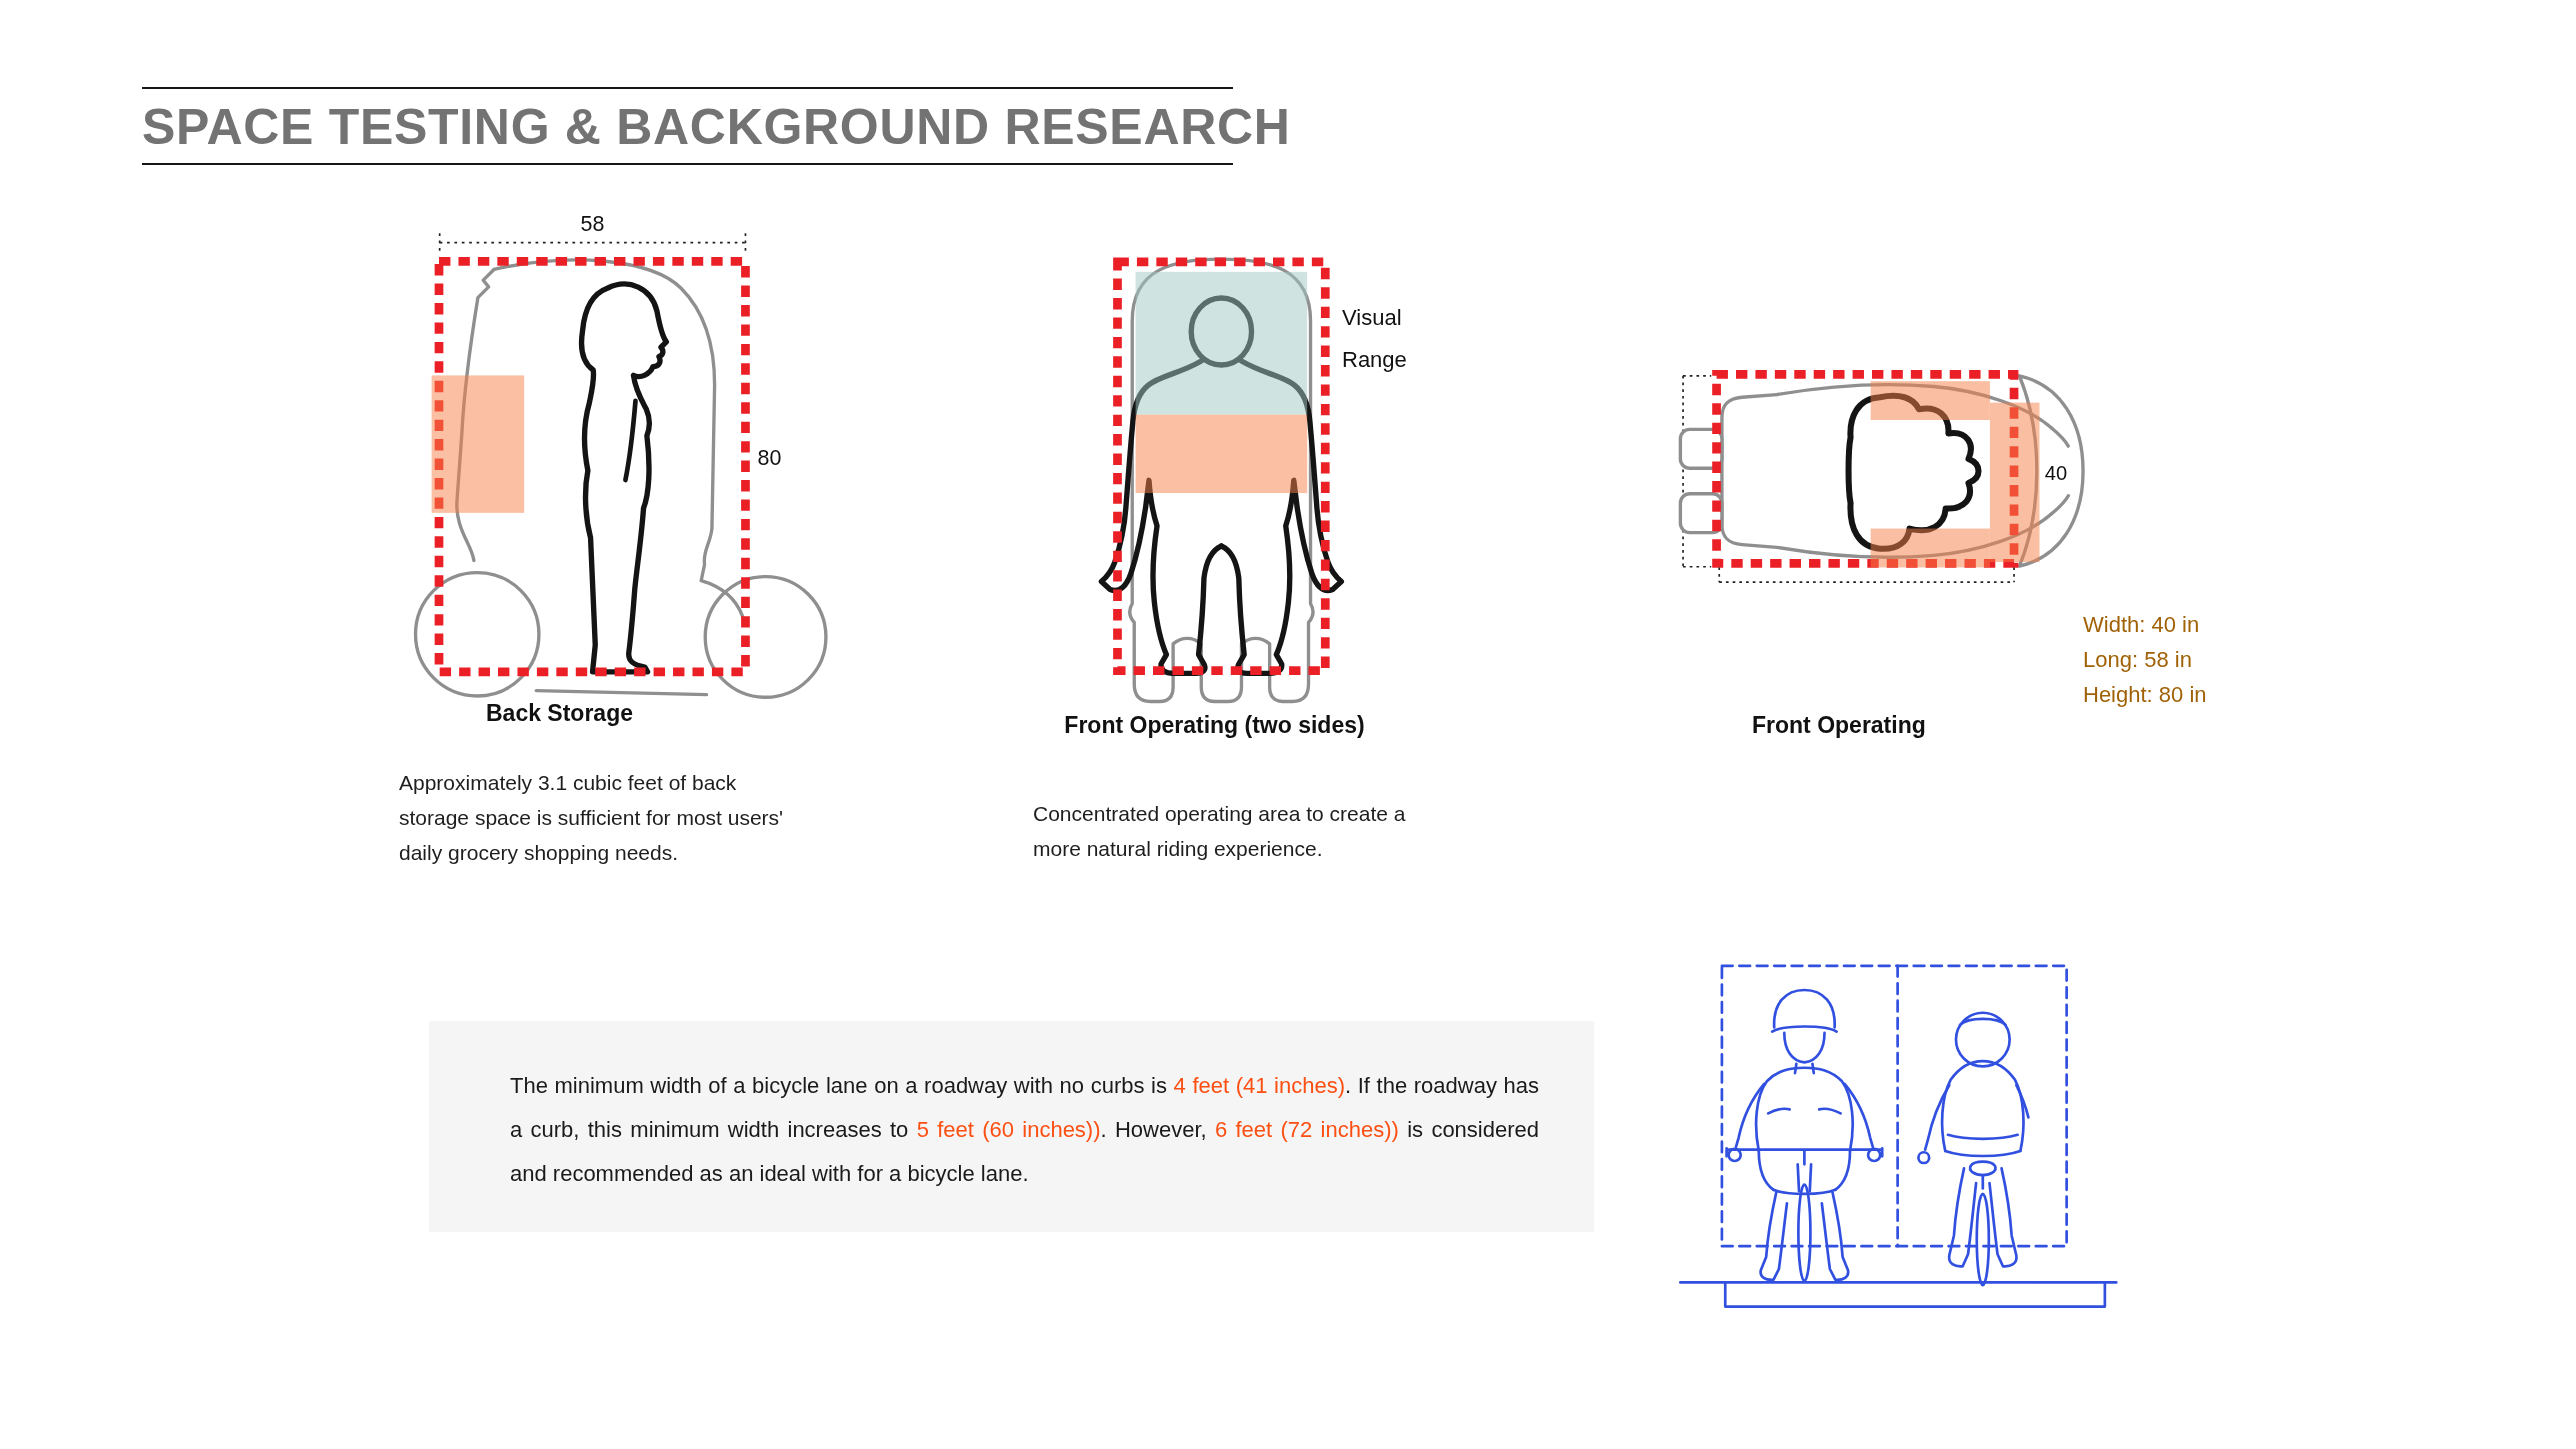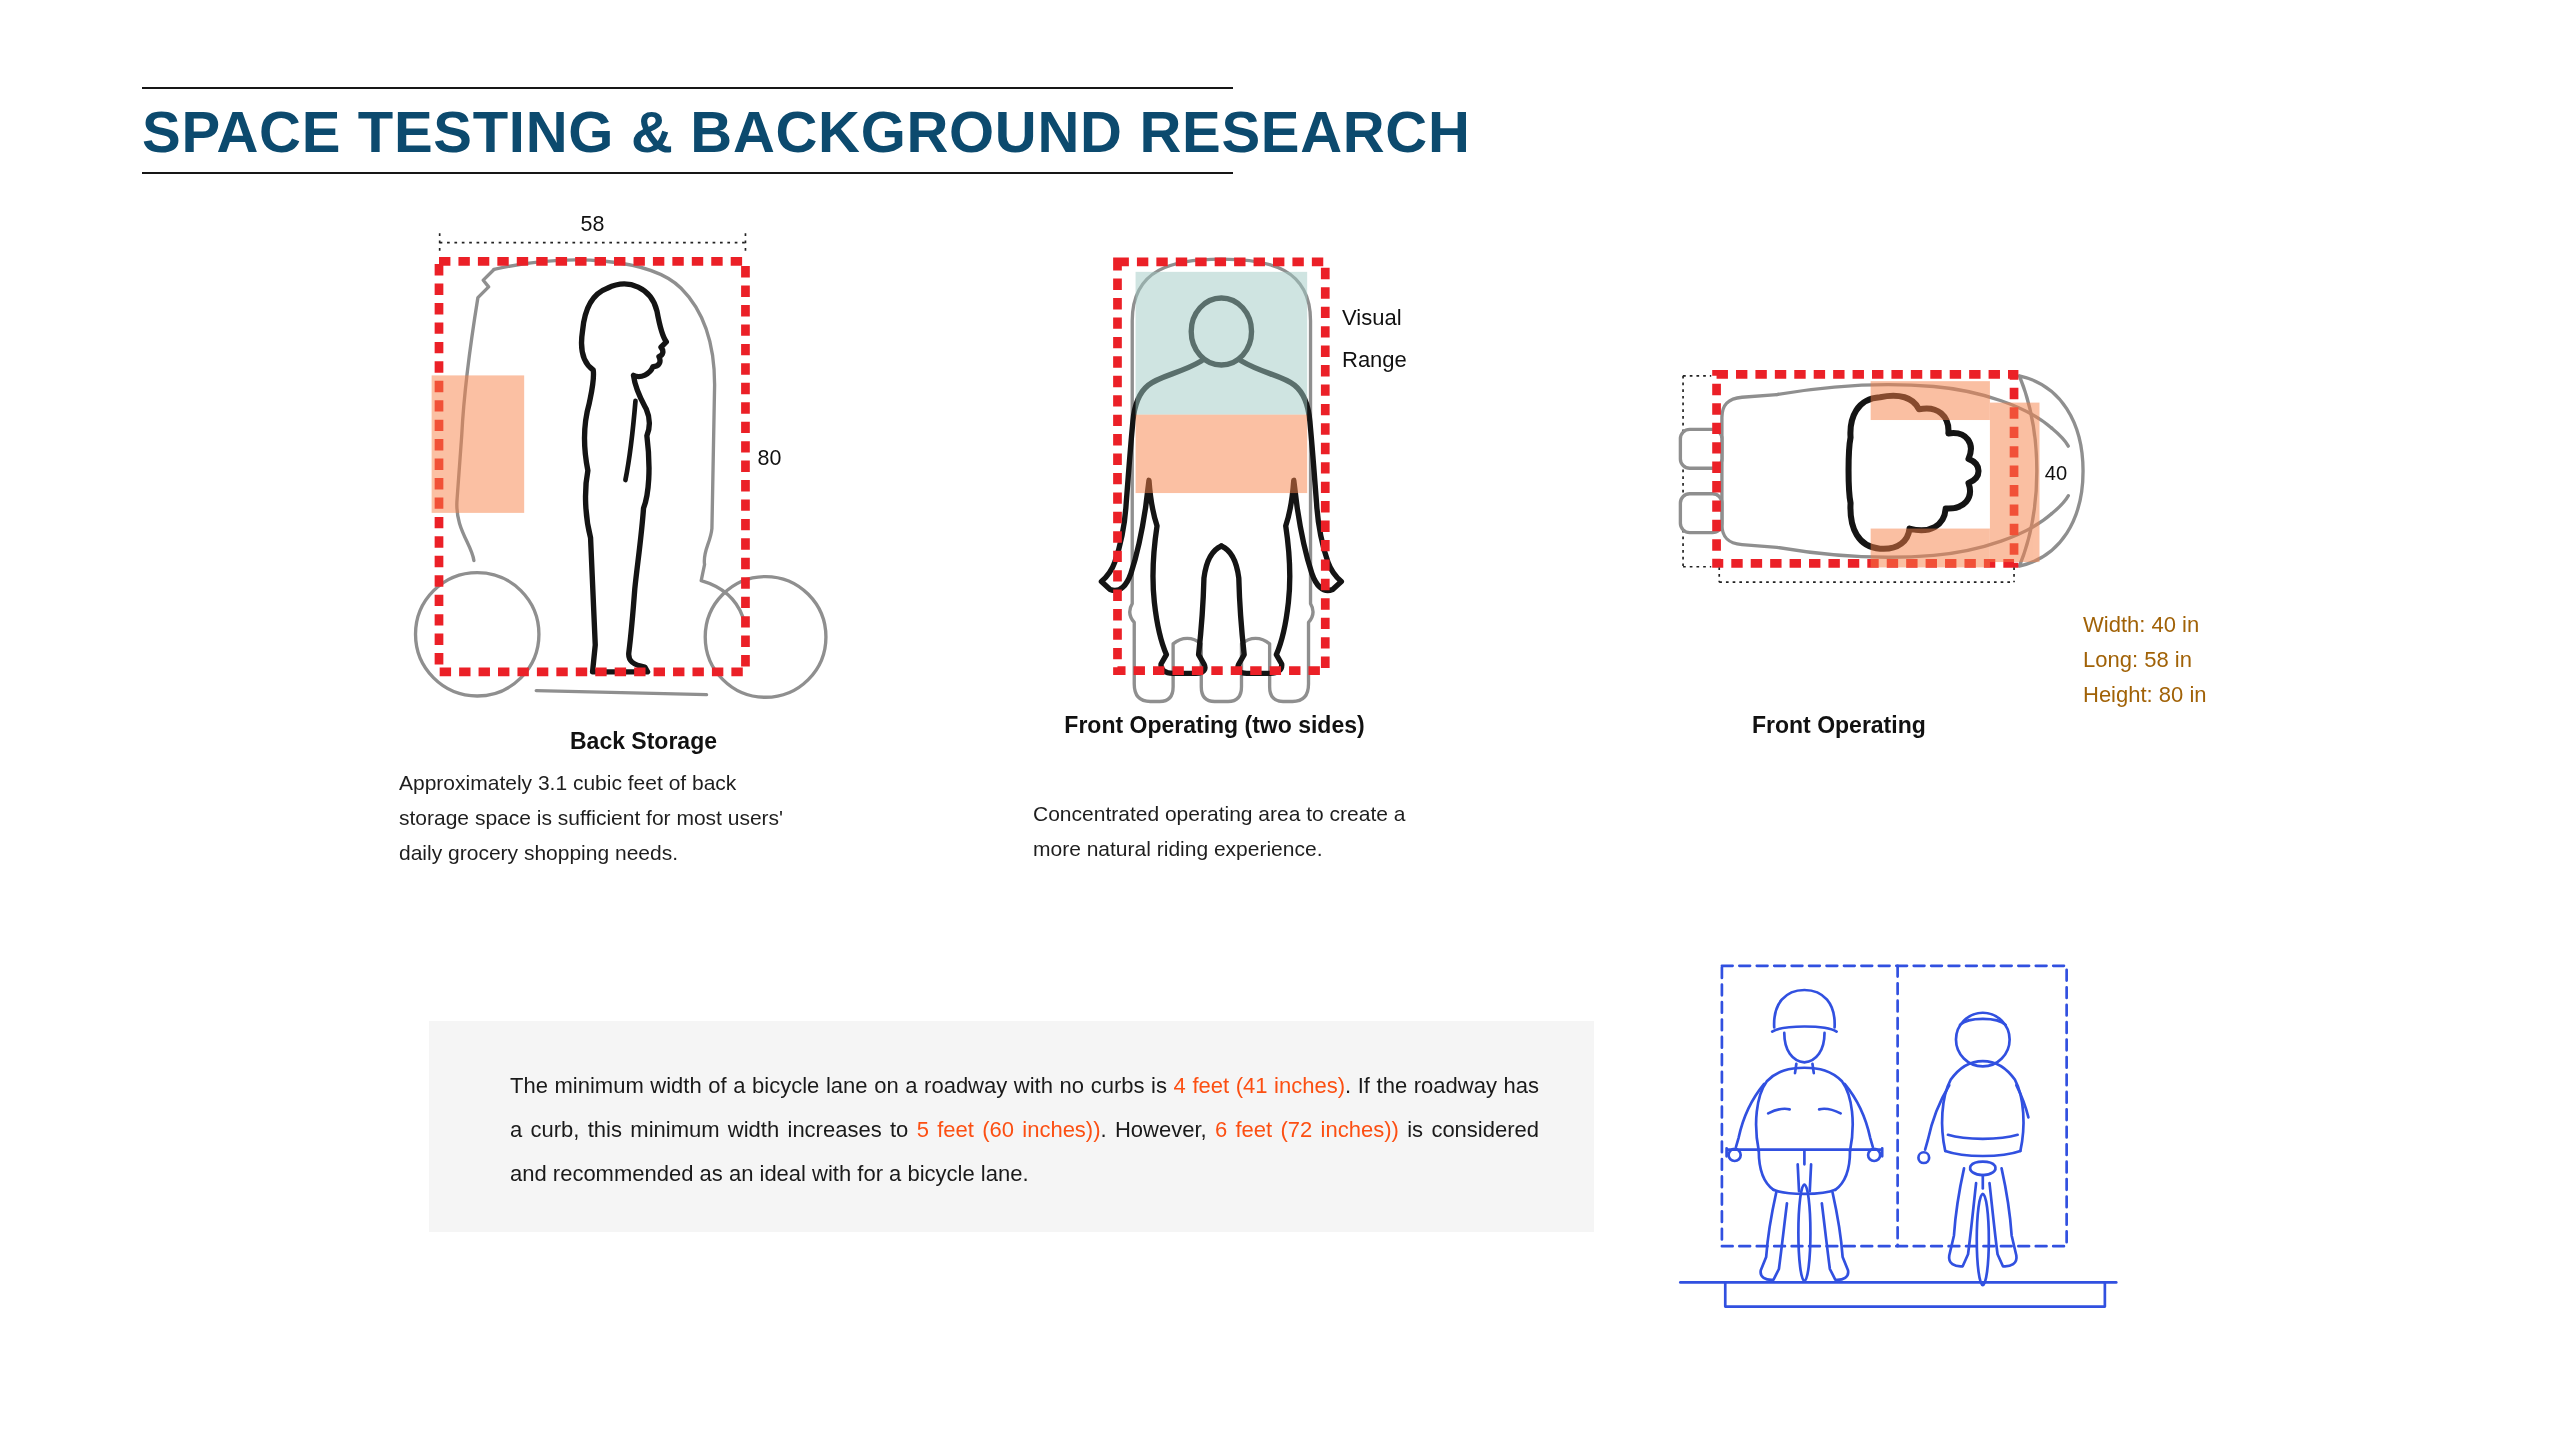--- a/index.html
+++ b/index.html
@@ -3,21 +3,21 @@
 <meta charset="utf-8">
 <style>
   html,body{margin:0;padding:0;background:#ffffff;}
   #canvas{
     position:relative;width:2576px;height:1449px;background:#fff;
     font-family:"Liberation Sans",sans-serif;color:#161616;overflow:hidden;
   }
   
   .title-block{position:absolute;left:142px;top:87px;width:1091px;
     border-top:2.7px solid #161616;border-bottom:2.7px solid #161616;padding:9.4px 0 6.7px;}
-  .title-block h1{margin:0;font-size:58px;font-weight:800;letter-spacing:0.7px;color:#0c4a6e;white-space:nowrap;}
+  .title-block h1{margin:0;font-size:50px;font-weight:800;letter-spacing:0.7px;color:#737373;white-space:nowrap;}
   
   .section-label{position:absolute;font-size:23px;font-weight:700;color:#111;}
   .section-desc{position:absolute;font-size:21px;line-height:35px;color:#1e1e1e;}
   .dim-note{position:absolute;font-size:22px;line-height:35px;color:#a16207;}
   .visual-range{position:absolute;font-size:22px;line-height:42px;color:#111;}
   
   .info-box{position:absolute;left:429px;top:1021px;width:1165px;height:211px;background:#F5F5F5;}
   .info-box p{margin:0;padding:43px 55px 0 81px;font-size:22px;line-height:44px;
     text-align:justify;text-align-last:left;color:#1a1a1a;}
   .info-box .hl{color:#FC4F12;}
@@ -55,21 +55,21 @@
       <path stroke-width="7" d="M 948,598 C 944,646 939,686 933,716"></path>
     </g>
 
     <rect x="655" y="390" width="457" height="612" fill="none" stroke="#EB2027" stroke-width="13" stroke-dasharray="17 12"></rect>
 
     <rect x="644" y="560" width="138" height="205" fill="#F78148" opacity="0.5"></rect>
 
     <text x="1130" y="694" font-size="32">80</text>
   </svg>
 
-  <div class="section-label" style="left:402px;top:728px;width:315px;text-align:right;">Back Storage</div>
+  <div class="section-label" style="left:402px;top:700px;width:315px;text-align:center;">Back Storage</div>
   <div class="section-desc" style="left:399px;top:765px;width:386px;">Approximately 3.1 cubic feet of back storage space is sufficient for most users' daily grocery shopping needs.</div>
 
   <svg style="left:1047px;top:235px" width="456" height="496" viewBox="1560 350 680 740">
 
     <path d="M 1687,900 L 1687,478 C 1687,400 1748,386 1820,386 C 1892,386 1953,400 1953,478 L 1953,900 C 1959,910 1957,920 1950,928 L 1950,1020 C 1950,1040 1940,1046 1926,1046 L 1912,1046 C 1898,1046 1892,1038 1892,1024 L 1892,960 C 1879,949 1863,949 1850,960 L 1850,1024 C 1850,1038 1844,1046 1830,1046 L 1810,1046 C 1796,1046 1790,1038 1790,1024 L 1790,960 C 1777,949 1761,949 1748,960 L 1748,1024 C 1748,1038 1742,1046 1728,1046 L 1714,1046 C 1700,1046 1690,1040 1690,1020 L 1690,928 C 1683,920 1681,910 1687,900 Z" stroke="#8F8F8F" stroke-width="5" fill="none" stroke-linejoin="round"></path>
 
     <g stroke="#141414" stroke-width="8" fill="none" stroke-linejoin="round" stroke-linecap="round">
       <ellipse cx="1820" cy="494" rx="45" ry="50"></ellipse>
       <path d="M 1790,538 C 1760,556 1728,560 1711,574 C 1696,586 1690,606 1688,628 C 1684,670 1681,712 1678,750 C 1676,784 1670,812 1661,838 C 1656,852 1648,861 1641,867 L 1654,879 C 1669,885 1679,872 1685,855 C 1695,825 1702,790 1707,756 L 1712,716 C 1714,744 1718,766 1724,784 C 1718,824 1716,862 1720,898 C 1724,934 1730,958 1738,976 L 1730,990 C 1729,999 1736,1004 1748,1004 L 1782,1004 C 1794,1004 1798,998 1794,990 L 1786,976 C 1790,940 1793,900 1794,862 C 1797,838 1806,820 1820,814"></path>
       <path d="M 1850,538 C 1880,556 1912,560 1929,574 C 1944,586 1950,606 1952,628 C 1956,670 1959,712 1962,750 C 1964,784 1970,812 1979,838 C 1984,852 1992,861 1999,867 L 1986,879 C 1971,885 1961,872 1955,855 C 1945,825 1938,790 1933,756 L 1928,716 C 1926,744 1922,766 1916,784 C 1922,824 1924,862 1920,898 C 1916,934 1910,958 1902,976 L 1910,990 C 1911,999 1904,1004 1892,1004 L 1858,1004 C 1846,1004 1842,998 1846,990 L 1854,976 C 1850,940 1847,900 1846,862 C 1843,838 1834,820 1820,814"></path>

